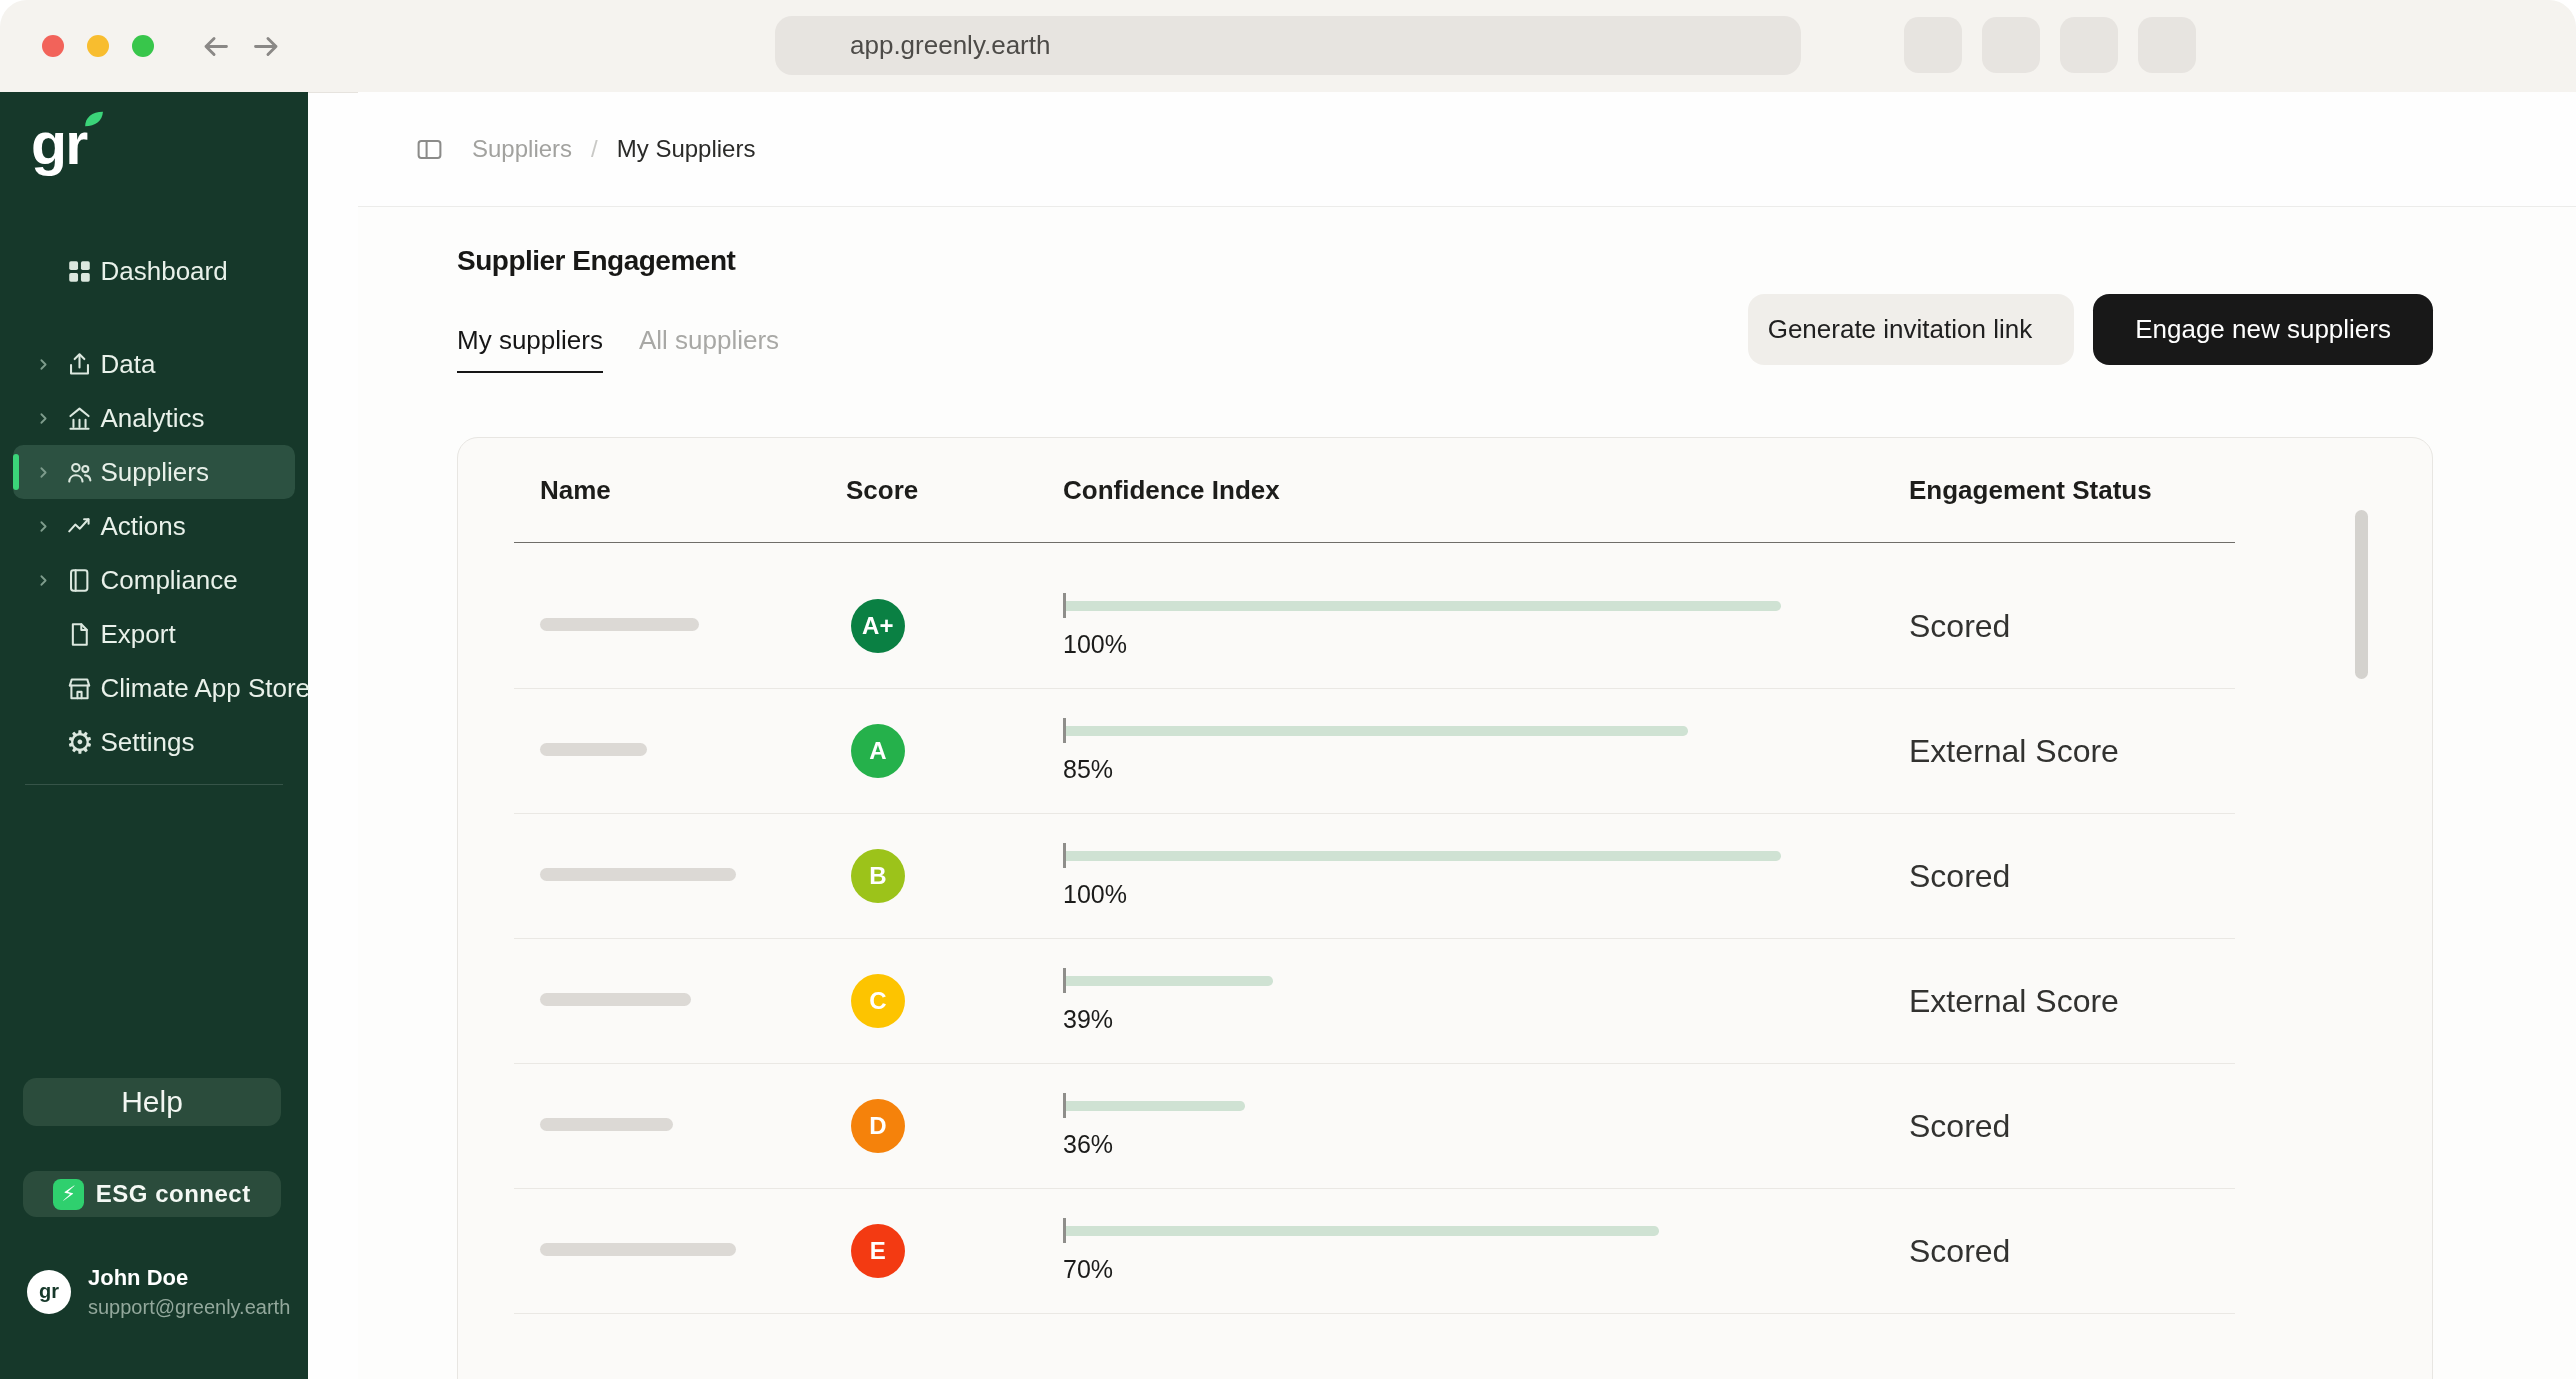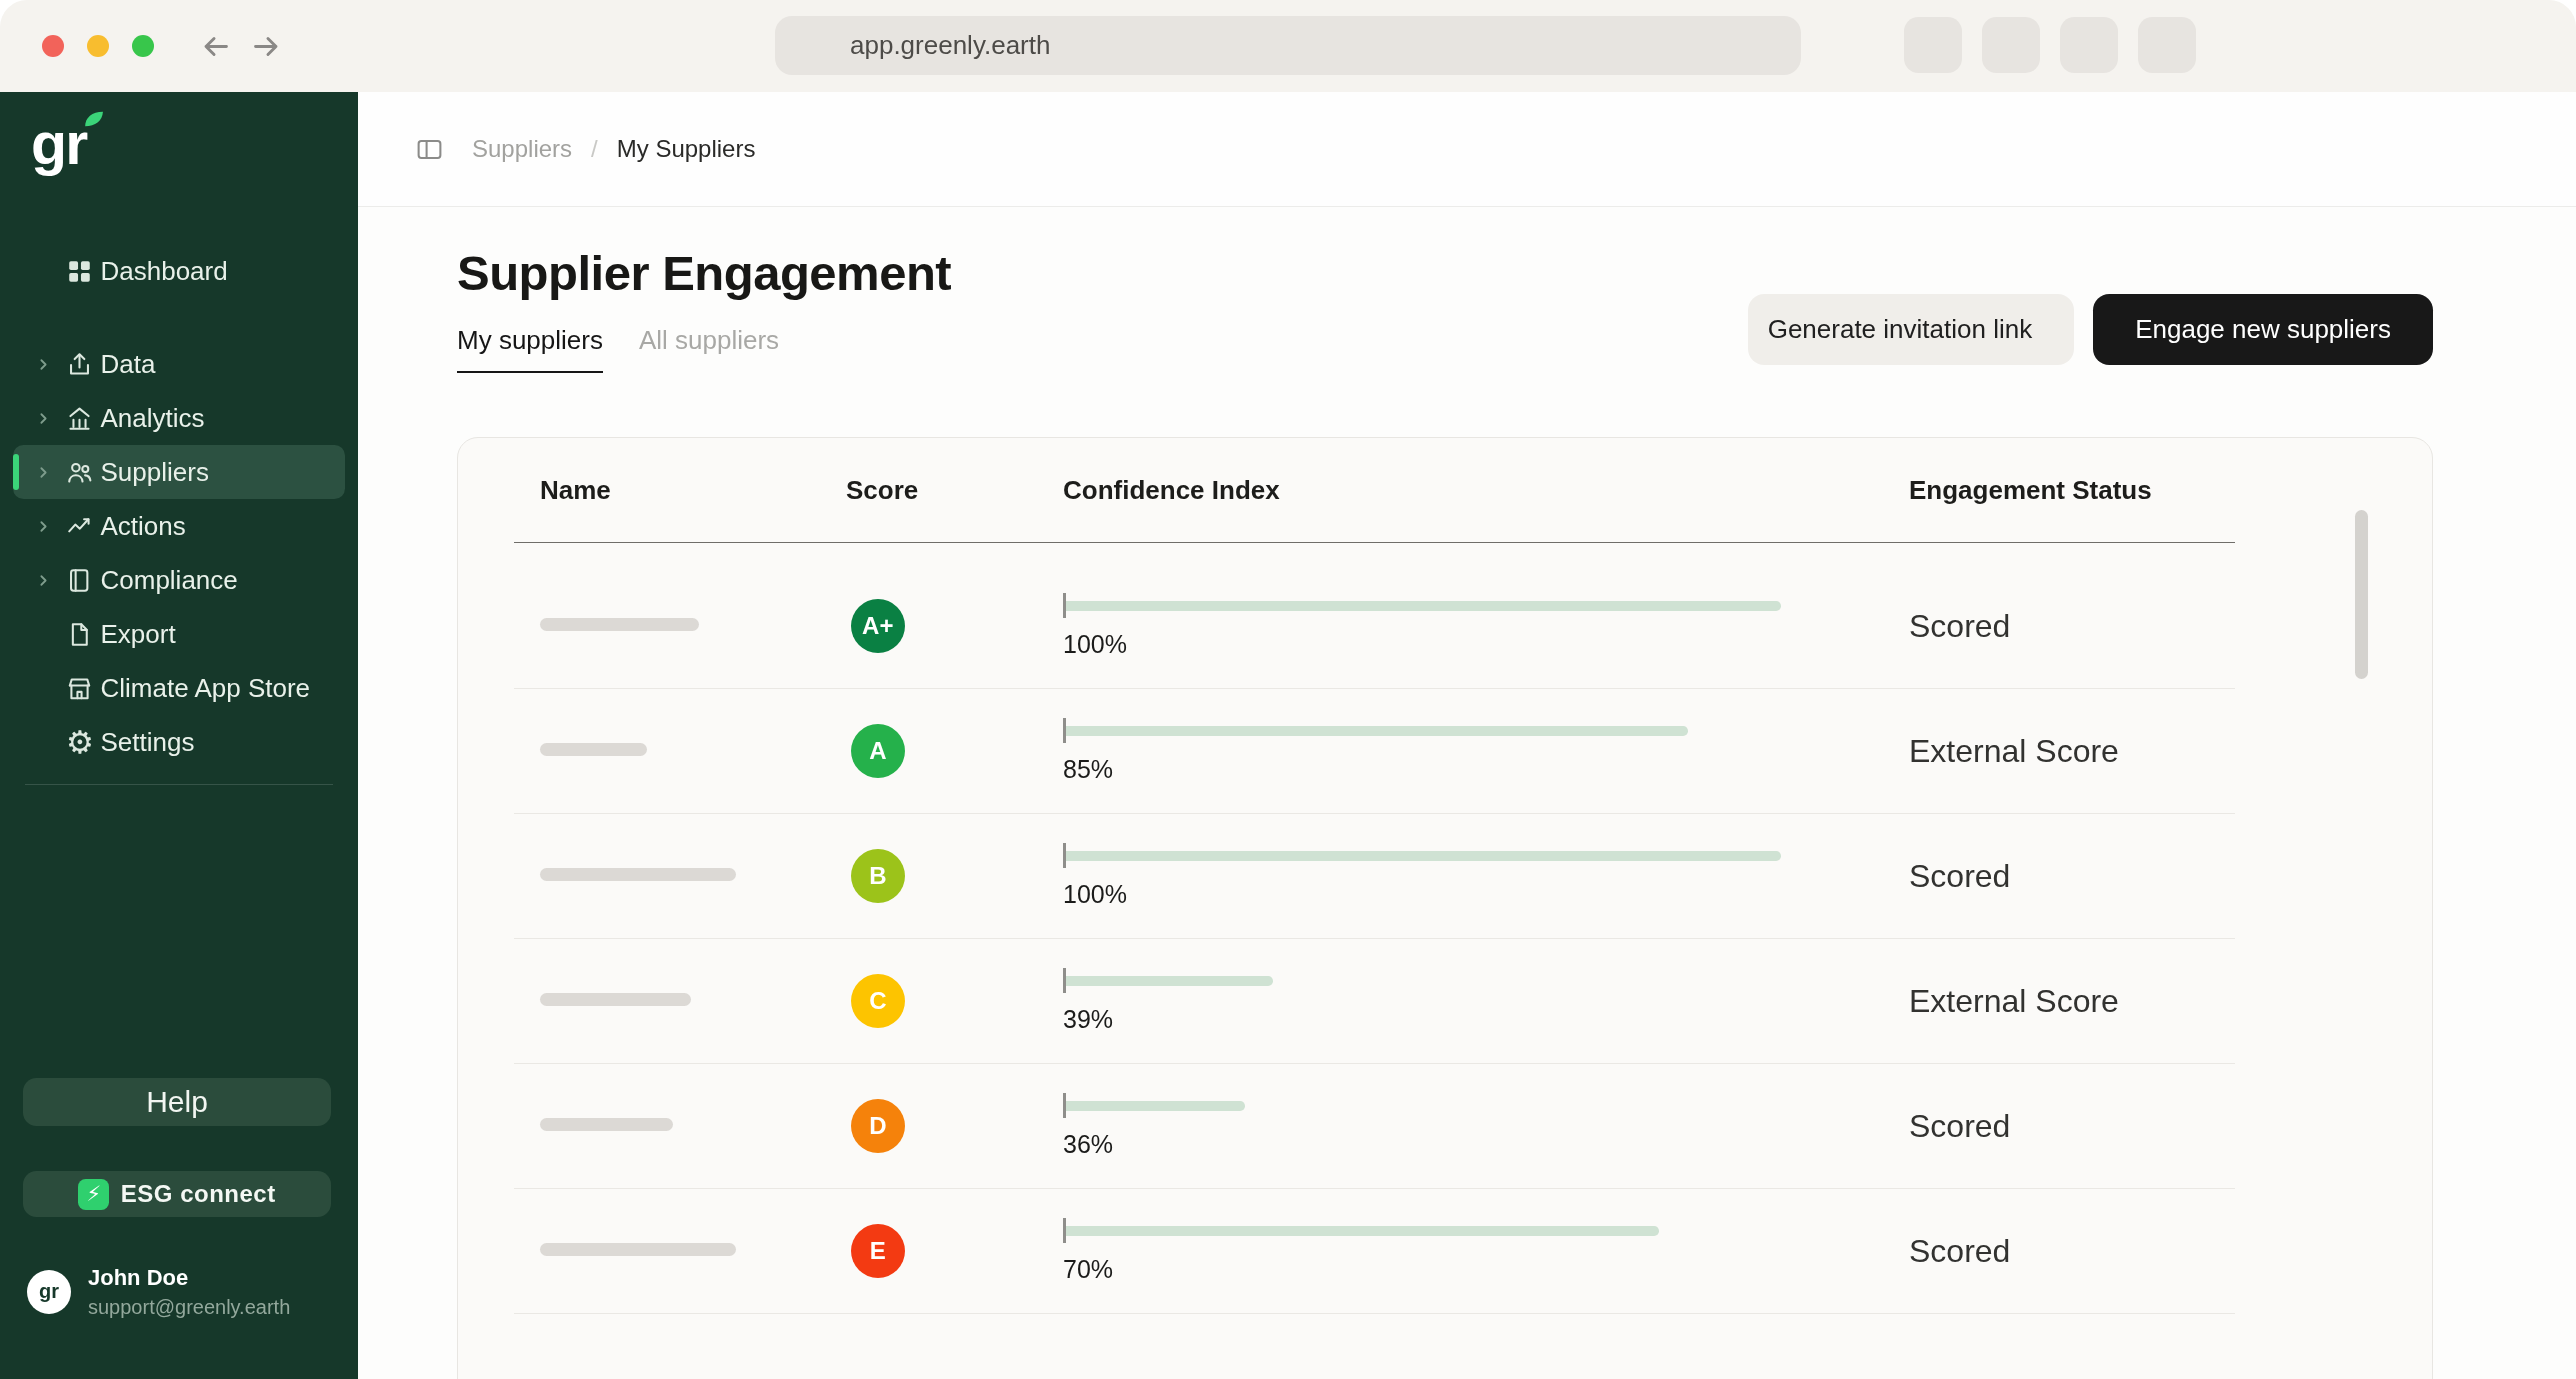--- a/index.html
+++ b/index.html
@@ -14,21 +14,21 @@
   .tl.yellow{background:#f8bd2f;}
   .tl.green{background:#38c64b;}
   .nav-arrow{position:absolute;top:27px;width:38px;height:38px;display:flex;align-items:center;justify-content:center;}
   .nav-arrow.back{left:196px;}
   .nav-arrow.fwd{left:247px;}
   .urlbar{position:absolute;left:775px;top:16.3px;width:1026px;height:59px;border-radius:17px;background:#e7e4e0;display:flex;align-items:center;padding-left:75px;box-sizing:border-box;font-size:26px;color:#4d4b48;}
   .tb-actions{position:absolute;left:1904px;top:17px;display:flex;gap:20px;}
   .tb-btn{width:58px;height:56px;border-radius:14.4px;background:#e7e4e0;}
 
   
-  .sidebar{position:absolute;left:0;top:92px;width:358px;bottom:0;background:#16382a;color:#e8f0ea;}
+  .sidebar{position:absolute;left:0;top:92px;width:308px;bottom:0;background:#16382a;color:#e8f0ea;}
   .logo{position:absolute;left:31px;top:23px;font-size:59px;font-weight:700;color:#ffffff;letter-spacing:-1.9px;line-height:1;}
   .logo .leaf{position:absolute;top:-3.8px;right:-19px;}
   .sidebar-nav{position:absolute;top:152px;left:13.4px;right:13.4px;}
   .nav-item{position:relative;height:54px;display:flex;align-items:center;padding-left:15.3px;border-radius:10.5px;cursor:pointer;}
   .nav-item.first{margin-bottom:39px;}
   .nav-item.active{background:#2c5141;}
   .nav-item.active::before{content:"";position:absolute;left:0;top:8.6px;bottom:8.6px;width:5.8px;border-radius:3.8px;background:#3bd479;}
   .chev{width:29px;height:29px;display:flex;align-items:center;justify-content:center;flex:0 0 29px;}
   .nicon{width:33px;height:33px;margin-left:5.8px;display:flex;align-items:center;justify-content:center;flex:0 0 33px;}
   .nicon.gear{font-size:31px;color:#dce8df;line-height:1;}
@@ -45,21 +45,21 @@
   .user-email{font-size:20px;color:#93a89c;}
 
   
   .main{position:absolute;left:358px;top:92px;right:0;bottom:0;background:#fdfdfc;}
   .crumbbar{position:absolute;left:0;top:0;right:0;height:115px;border-bottom:1px solid #ececea;display:flex;align-items:center;padding-left:56px;box-sizing:border-box;background:#fefefe;}
   .crumb-toggle{width:31px;height:31px;display:flex;align-items:center;justify-content:center;cursor:pointer;}
   .crumb-parent{margin-left:27px;font-size:24px;color:#a2a29f;cursor:pointer;}
   .crumb-sep{margin-left:19px;font-size:24px;color:#c9c9c6;}
   .crumb-current{margin-left:19px;font-size:24px;color:#2a2a28;}
 
-  .page-title{position:absolute;left:99px;top:153px;font-size:49px;font-weight:700;color:#181816;letter-spacing:-0.5px;}
+  .page-title{position:absolute;left:99px;top:153px;font-size:28px;font-weight:700;color:#181816;letter-spacing:-0.5px;}
   .tabs{position:absolute;left:99px;top:233px;display:flex;gap:36px;}
   .tab{font-size:26px;color:#a8a8a5;padding-bottom:15.3px;cursor:pointer;}
   .tab.active{color:#161616;font-weight:500;border-bottom:2.9px solid #161616;}
   .btn-row{position:absolute;top:202px;right:143px;display:flex;gap:19px;}
   .btn{height:71px;border-radius:16.3px;display:flex;align-items:center;justify-content:center;font-size:26px;padding:0 42px;cursor:pointer;white-space:nowrap;box-sizing:border-box;}
   .btn.secondary{background:#f0eeea;color:#202020;padding-left:20px;}
   .btn.primary{background:#181818;color:#ffffff;}
 
   
   .card{position:absolute;left:99px;top:345px;width:1976px;height:1093px;background:#fbfaf8;border:1px solid #e8e6e2;border-radius:21px;box-sizing:border-box;}

